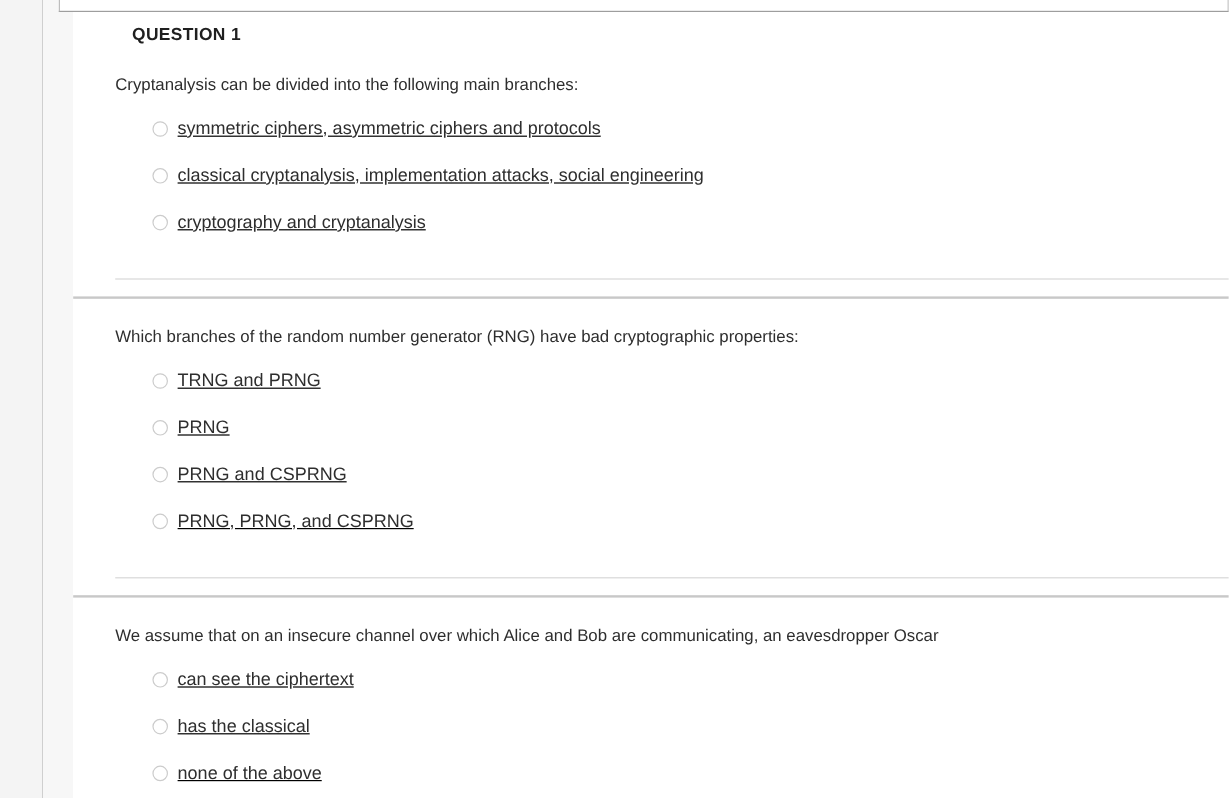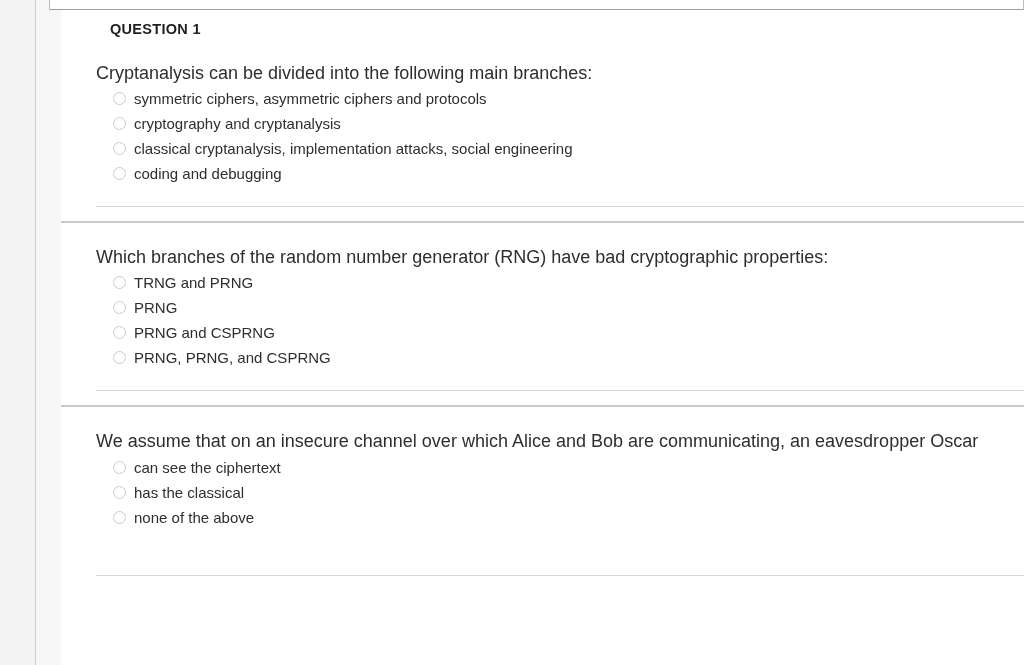--- a/index.html
+++ b/index.html
@@ -77,39 +77,40 @@
     padding: 10px 0 0 49px;
     margin: 0;
     line-height: 1.3;
   }
 
   .q-body {
     padding: 0 0 0 35px;
   }
 
   .q-prompt {
-    font-size: 18px;
+    font-size: 14px;
     color: #2e2e2e;
     line-height: 1.35;
     margin: 22px 0 2px 0;
     padding: 0;
   }
 
   .q-options {
     list-style: none;
     margin: 0;
     padding: 0;
   }
 
   .q-option {
     display: flex;
     align-items: flex-start;
-    margin: 2px;
+    margin: 16px;
     padding: 0;
     height: 23px;
+    text-decoration: underline;
   }
 
   .radio {
     flex: 0 0 auto;
     width: 13px;
     height: 13px;
     margin: 5px 8px 0 15px;
     border: 1px solid #cccccc;
     border-radius: 50%;
     background: #ffffff;
@@ -151,29 +152,25 @@
       <div class="q-title">QUESTION 1</div>
       <div class="q-body">
         <p class="q-prompt">Cryptanalysis can be divided into the following main branches:</p>
         <ul class="q-options">
           <li class="q-option">
             <span class="radio"></span>
             <span class="opt-label">symmetric ciphers, asymmetric ciphers and protocols</span>
           </li>
           <li class="q-option">
             <span class="radio"></span>
+            <span class="opt-label">classical cryptanalysis, implementation attacks, social engineering</span>
+          </li>
+          <li class="q-option">
+            <span class="radio"></span>
             <span class="opt-label">cryptography and cryptanalysis</span>
-          </li>
-          <li class="q-option">
-            <span class="radio"></span>
-            <span class="opt-label">classical cryptanalysis, implementation attacks, social engineering</span>
-          </li>
-          <li class="q-option">
-            <span class="radio"></span>
-            <span class="opt-label">coding and debugging</span>
           </li>
         </ul>
       </div>
       <div class="q-spacer-top"></div>
       <div class="q-footer-rule"></div>
       <div class="q-spacer-bottom"></div>
     </div>
 
     <div class="question-block divided">
       <div class="q-body">

